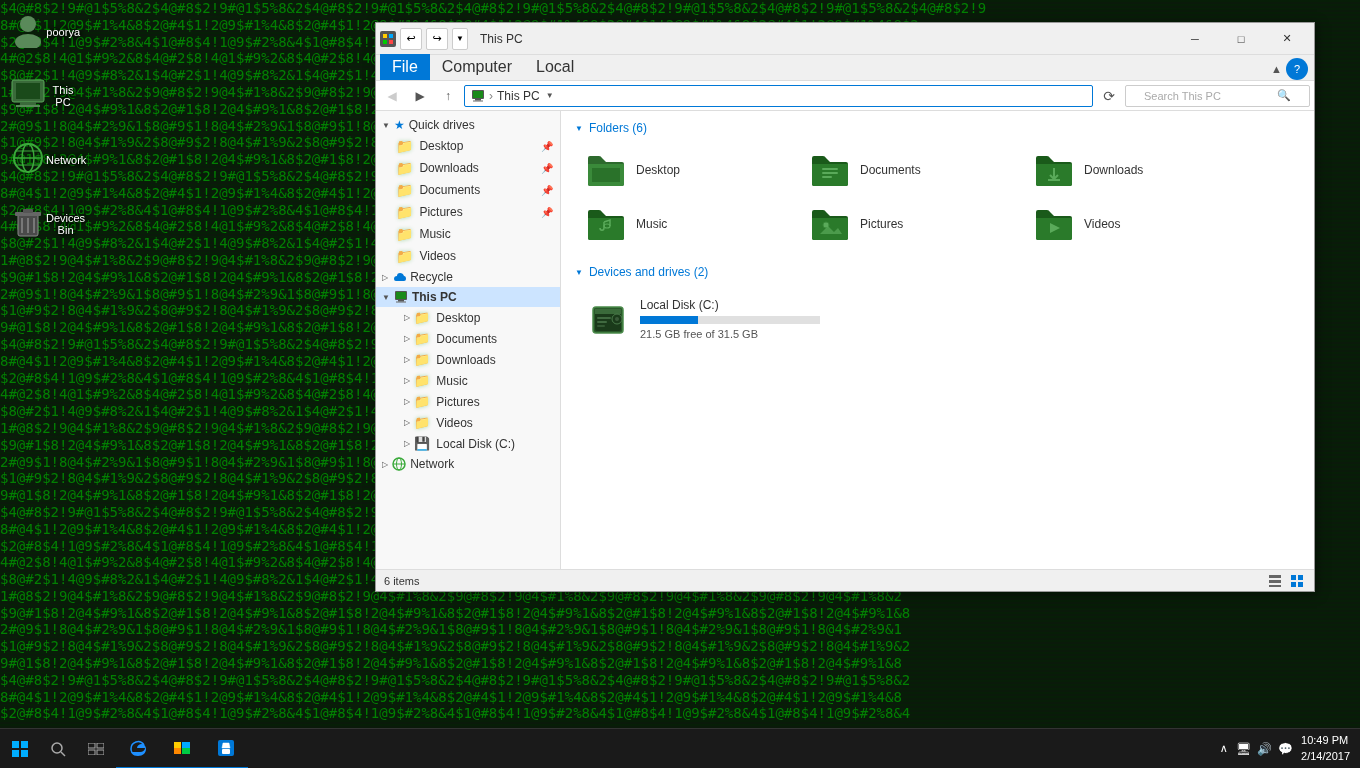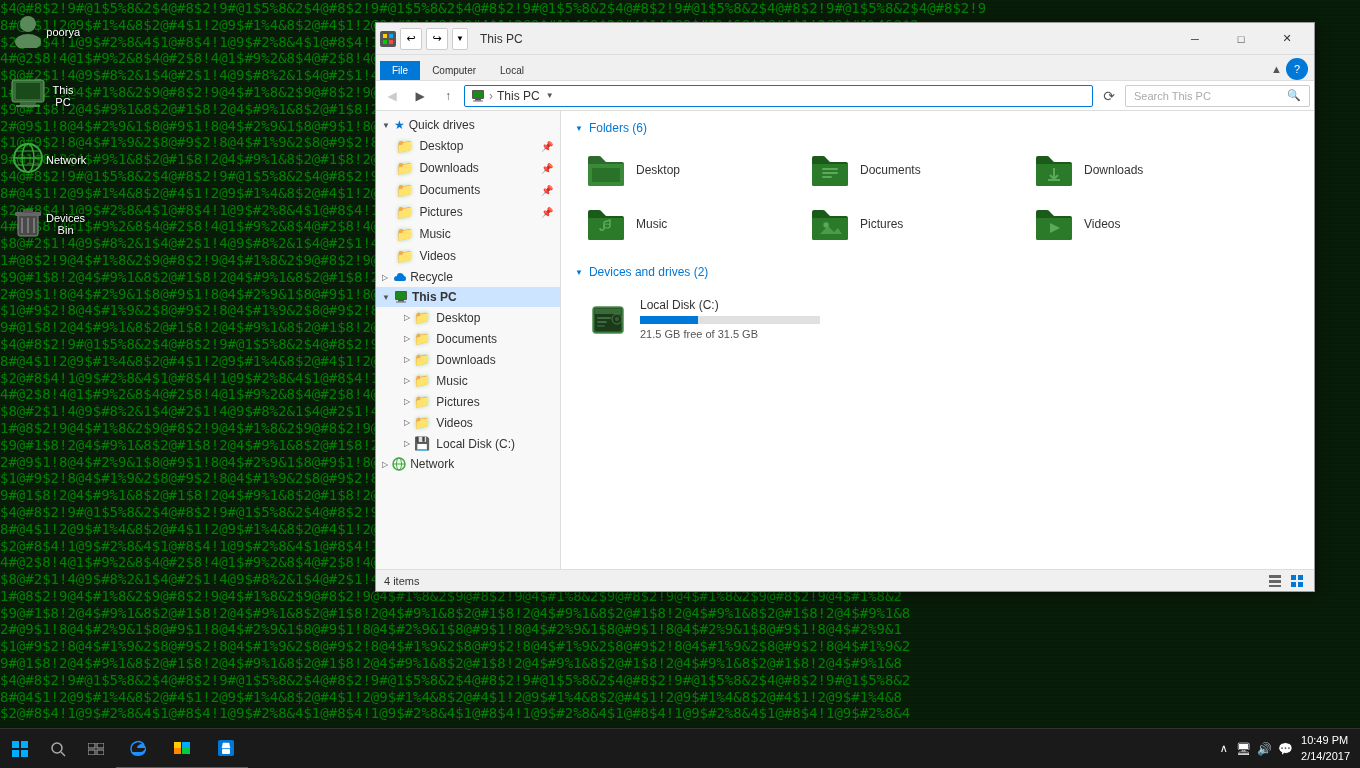--- a/index.html
+++ b/index.html
@@ -243,21 +243,21 @@
       height: 26px;
       background: #f0f0f0;
       display: flex;
       align-items: flex-end;
       padding-left: 4px;
       border-bottom: 1px solid #ddd;
       flex-shrink: 0;
     }
     .ribbon-tab {
       padding: 4px 12px;
-      font-size: 10px;
+      font-size: 16px;
       cursor: pointer;
       color: #333;
       background: transparent;
     }
     .ribbon-tab.active {
       background: white;
       border: 1px solid #ddd;
       border-bottom: none;
       color: #000;
     }
@@ -327,21 +327,21 @@
       align-items: center;
       justify-content: center;
       font-size: 14px;
       color: #555;
     }
     .search-box {
       width: 185px;
       height: 22px;
       border: 1px solid #ccc;
       border-radius: 2px;
-      padding: 0 8px;
+      padding: 0 18px;
       font-size: 11px;
       color: #888;
       display: flex;
       align-items: center;
       justify-content: space-between;
     }
 
     
     .content-area {
       display: flex;
@@ -895,21 +895,21 @@
             </div>
             <div class="device-size">21.5 GB free of 31.5 GB</div>
           </div>
         </div>
 
       </div>
     </div>
   </div>
 
   <div class="status-bar">
-    <span>4 items</span>
+    <span>6 items</span>
     <div class="status-bar-right">
       <div class="view-btn">
         <svg width="14" height="14" viewBox="0 0 14 14">
           <rect x="1" y="1" width="12" height="3" fill="#666"></rect>
           <rect x="1" y="6" width="12" height="3" fill="#666"></rect>
           <rect x="1" y="11" width="12" height="2" fill="#666"></rect>
         </svg>
       </div>
       <div class="view-btn">
         <svg width="14" height="14" viewBox="0 0 14 14">

